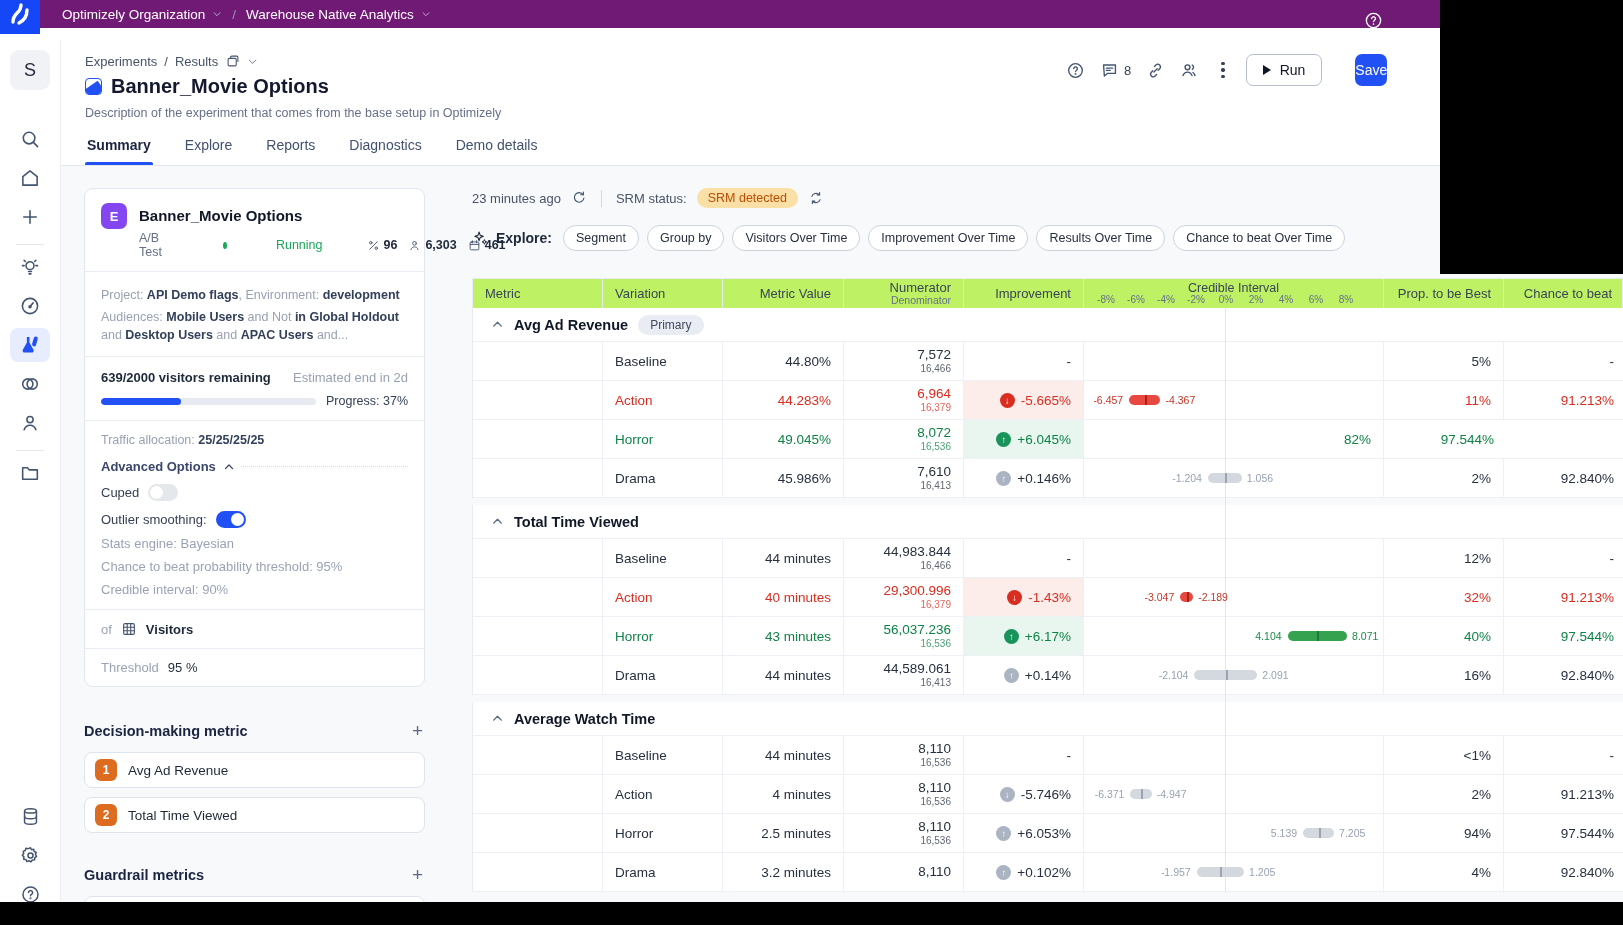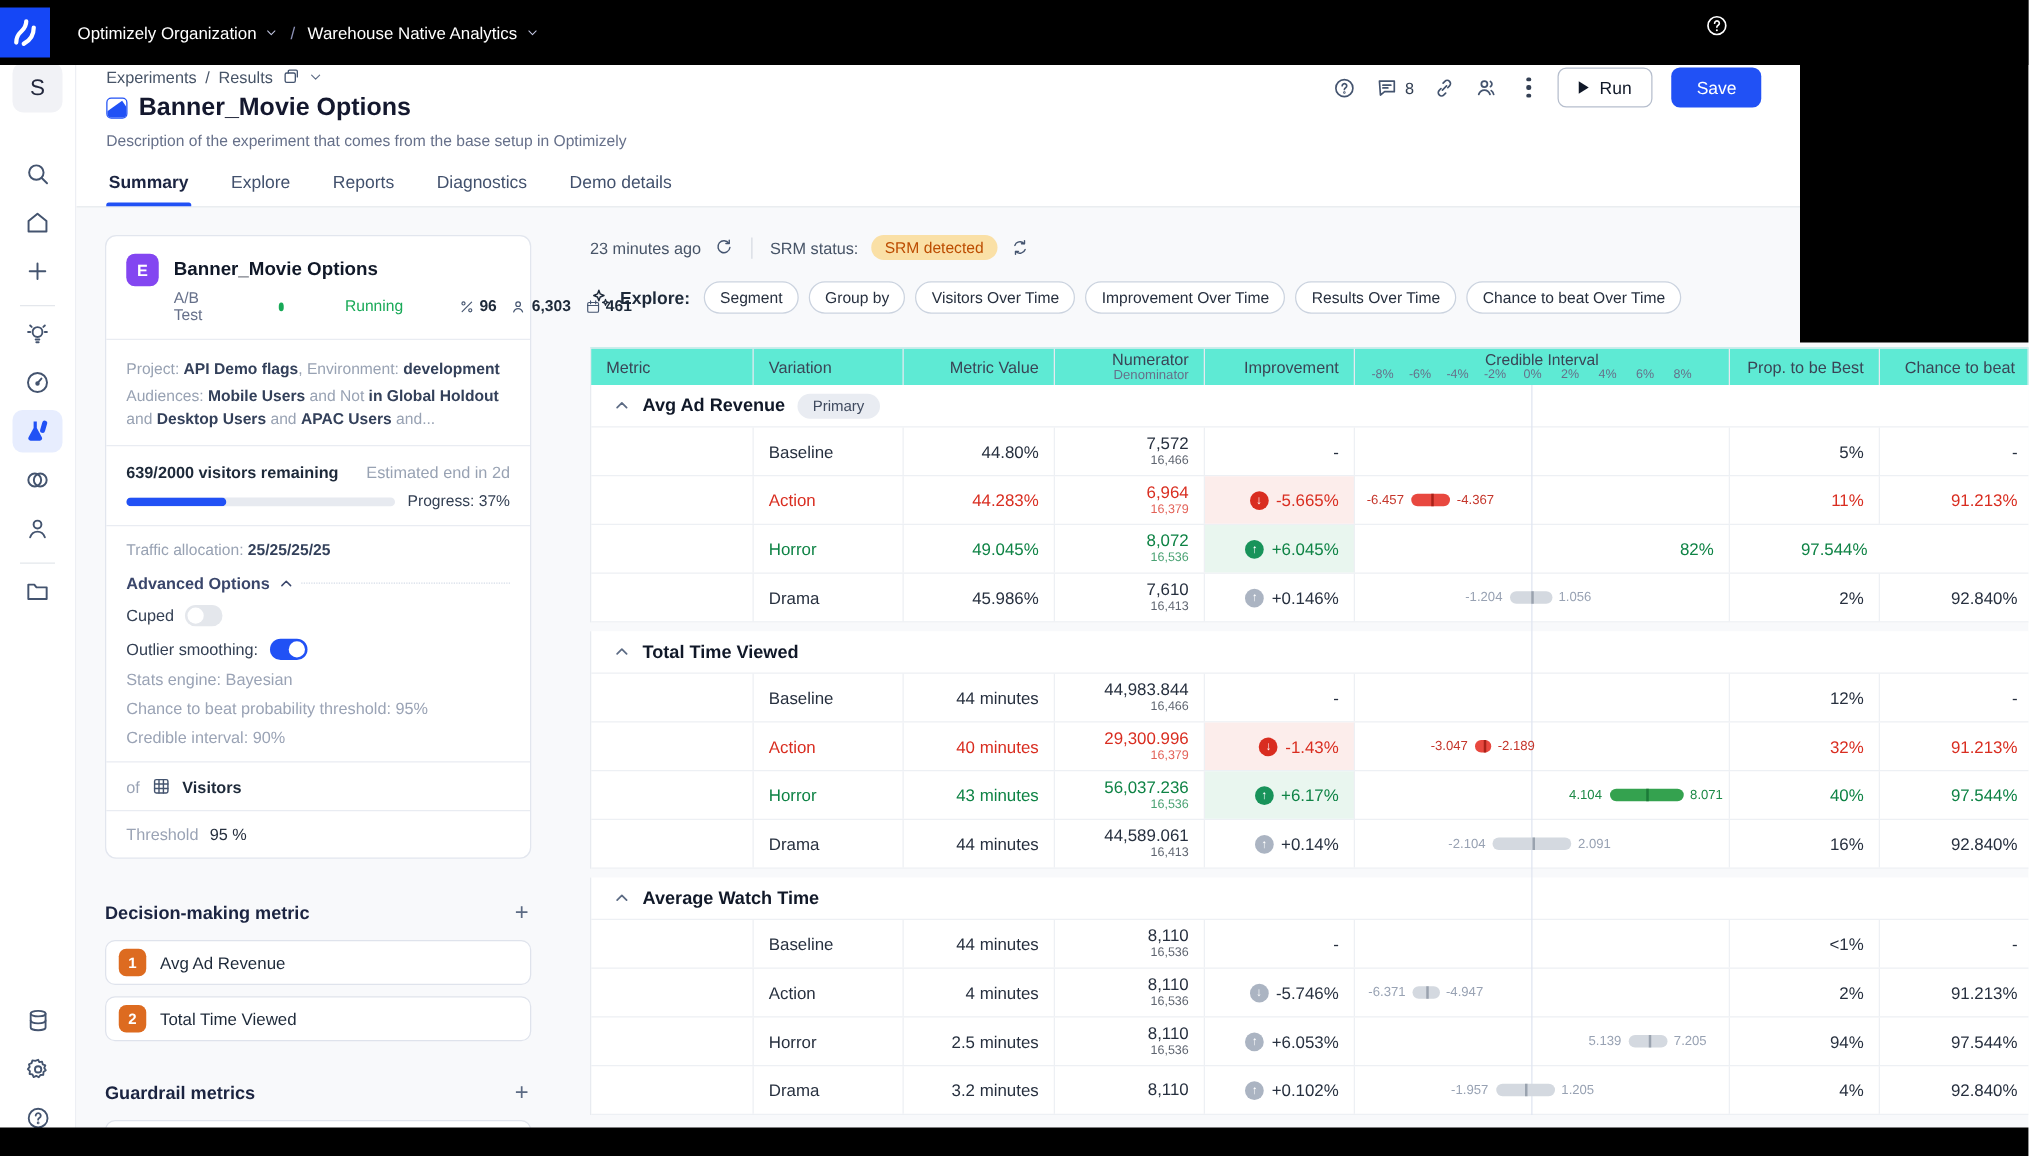--- a/index.html
+++ b/index.html
@@ -1,20 +1,20 @@
 <!DOCTYPE html>
 <html><head>
 <meta charset="utf-8">
 <style>
   * { margin:0; padding:0; box-sizing:border-box; }
   html,body { width:1623px; height:925px; font-family:"Liberation Sans", sans-serif; }
   #app { position:relative; width:1623px; height:925px; background:#fff; overflow:hidden; }
 
   
-  .topbar { position:absolute; inset:0 0 auto 0; height:52px; background:#000000; display:flex; align-items:center; color:#fff; z-index:10; }
+  .topbar { position:absolute; inset:0 0 auto 0; height:28px; background:#701a75; display:flex; align-items:center; color:#fff; z-index:10; }
   .logo-box { width:40px; height:40px; background:#1547F6; display:flex; align-items:center; justify-content:center; flex:0 0 auto; }
   .nav-crumbs { display:flex; align-items:center; gap:10px; margin-left:22px; font-size:13.5px; }
   .nav-item { display:flex; align-items:center; gap:7px; cursor:pointer; }
   .nav-sep { color:#8E93B8; }
   .chev { width:10px; height:10px; }
   .chev polyline { fill:none; stroke:#C3C7E2; stroke-width:2; stroke-linecap:round; stroke-linejoin:round; }
   .nav-help { position:absolute; left:1364px; top:11px; }
 
   
   .rail { position:absolute; top:40px; left:0; width:61px; bottom:0; background:#fff; border-right:1px solid #EDEFF4; display:flex; flex-direction:column; align-items:center; z-index:9; }
@@ -38,21 +38,21 @@
   .tabs { position:absolute; left:24px; bottom:0; display:flex; gap:30px; }
   .tab { font-size:14px; color:#42516D; padding:8px 2px 12px; position:relative; cursor:pointer; }
   .tab.active { color:#1B2441; font-weight:bold; }
   .tab.active::after { content:""; position:absolute; left:0; right:0; bottom:0; height:3px; background:#2151F5; border-radius:2px 2px 0 0; }
   .hdr-actions { position:absolute; right:auto; left:1005px; top:14px; display:flex; align-items:center; gap:15px; }
   .hicon { display:flex; align-items:center; gap:5px; color:#344054; font-size:13px; cursor:pointer; }
   .kebab { display:flex; flex-direction:column; gap:3px; padding:4px 6px; cursor:pointer; }
   .kebab i { width:3.4px; height:3.4px; border-radius:50%; background:#344054; }
   .btn-run { display:flex; align-items:center; gap:9px; border:1px solid #B6BECD; background:#fff; border-radius:7px; padding:7px 16px; font-size:14px; color:#101828; cursor:pointer; }
   .play-tri { width:0; height:0; border-left:8px solid #101828; border-top:5px solid transparent; border-bottom:5px solid transparent; }
-  .btn-save { background:#2151F5; color:#fff; border:none; border-radius:7px; padding:8px 20px; font-size:14px; cursor:pointer; }
+  .btn-save { background:#2151F5; color:#fff; border:none; border-radius:7px; padding:8px 0; font-size:14px; cursor:pointer;margin-left:18px; }
 
   
   .content { position:absolute; left:61px; top:166px; right:0; bottom:0; background:#F8F9FB; }
 
   
   .side-panel { position:absolute; left:23px; top:22px; width:341px; }
   .card { background:#fff; border:1px solid #E2E6EE; border-radius:9px; }
   .csec { padding:10px 16px 12px; }
   .csec + .csec { border-top:1px solid #E9ECF2; }
   .exp-head { display:flex; gap:12px; padding-top:14px; }
@@ -101,21 +101,21 @@
   .status-row { display:flex; align-items:center; gap:10px; margin-top:22px; font-size:13px; color:#475467; }
   .vdiv { width:1px; height:17px; background:#D5DAE2; margin:0 4px; }
   .srm-pill { background:#FAE0A6; color:#BC4C00; font-size:12.5px; padding:3px 11px; border-radius:12px; }
   .explore-row { display:flex; align-items:center; gap:8px; margin-top:17px; }
   .explore-label { font-size:14px; font-weight:bold; color:#1D2939; margin-right:3px; display:flex; align-items:center; gap:7px; }
   .chip { background:#fff; border:1px solid #CBD3DF; border-radius:15px; padding:5px 12px; font-size:12.5px; color:#27303F; cursor:pointer; white-space:nowrap; }
 
   .rtable { position:relative; margin-top:27px; width:1151px; }
   .zero-line { position:absolute; left:753px; top:30px; bottom:0; width:1px; background:#DFE5F1; z-index:1; }
   .tgrid { display:grid; grid-template-columns:130px 120px 121px 120px 120px 300px 120px 120px; }
-  .thead { background:#5eead4; border:1px solid #E8EBF0; border-bottom:none; height:30px; }
+  .thead { background:#bef264; border:1px solid #E8EBF0; border-bottom:none; height:30px; }
   .th { font-size:13px; color:#3A4556; display:flex; align-items:center; border-right:1px solid #E6E9EF; padding:0 12px; }
   .th:last-child { border-right:none; }
   .th.right { justify-content:flex-end; }
   .th.stack { flex-direction:column; justify-content:center; align-items:flex-end; line-height:1.05; }
   .th .sub { font-size:10.5px; color:#66708A; }
   .th-int { position:relative; display:block; border-right:1px solid #E6E9EF; }
   .th-int .t-title { text-align:center; font-size:12.5px; color:#3A4556; margin-top:2px; }
   .axis-tick { position:absolute; top:15px; transform:translateX(-50%); font-size:10px; color:#66708A; }
 
   .tsection { background:#fff; border-left:1px solid #E8EBF0; }

